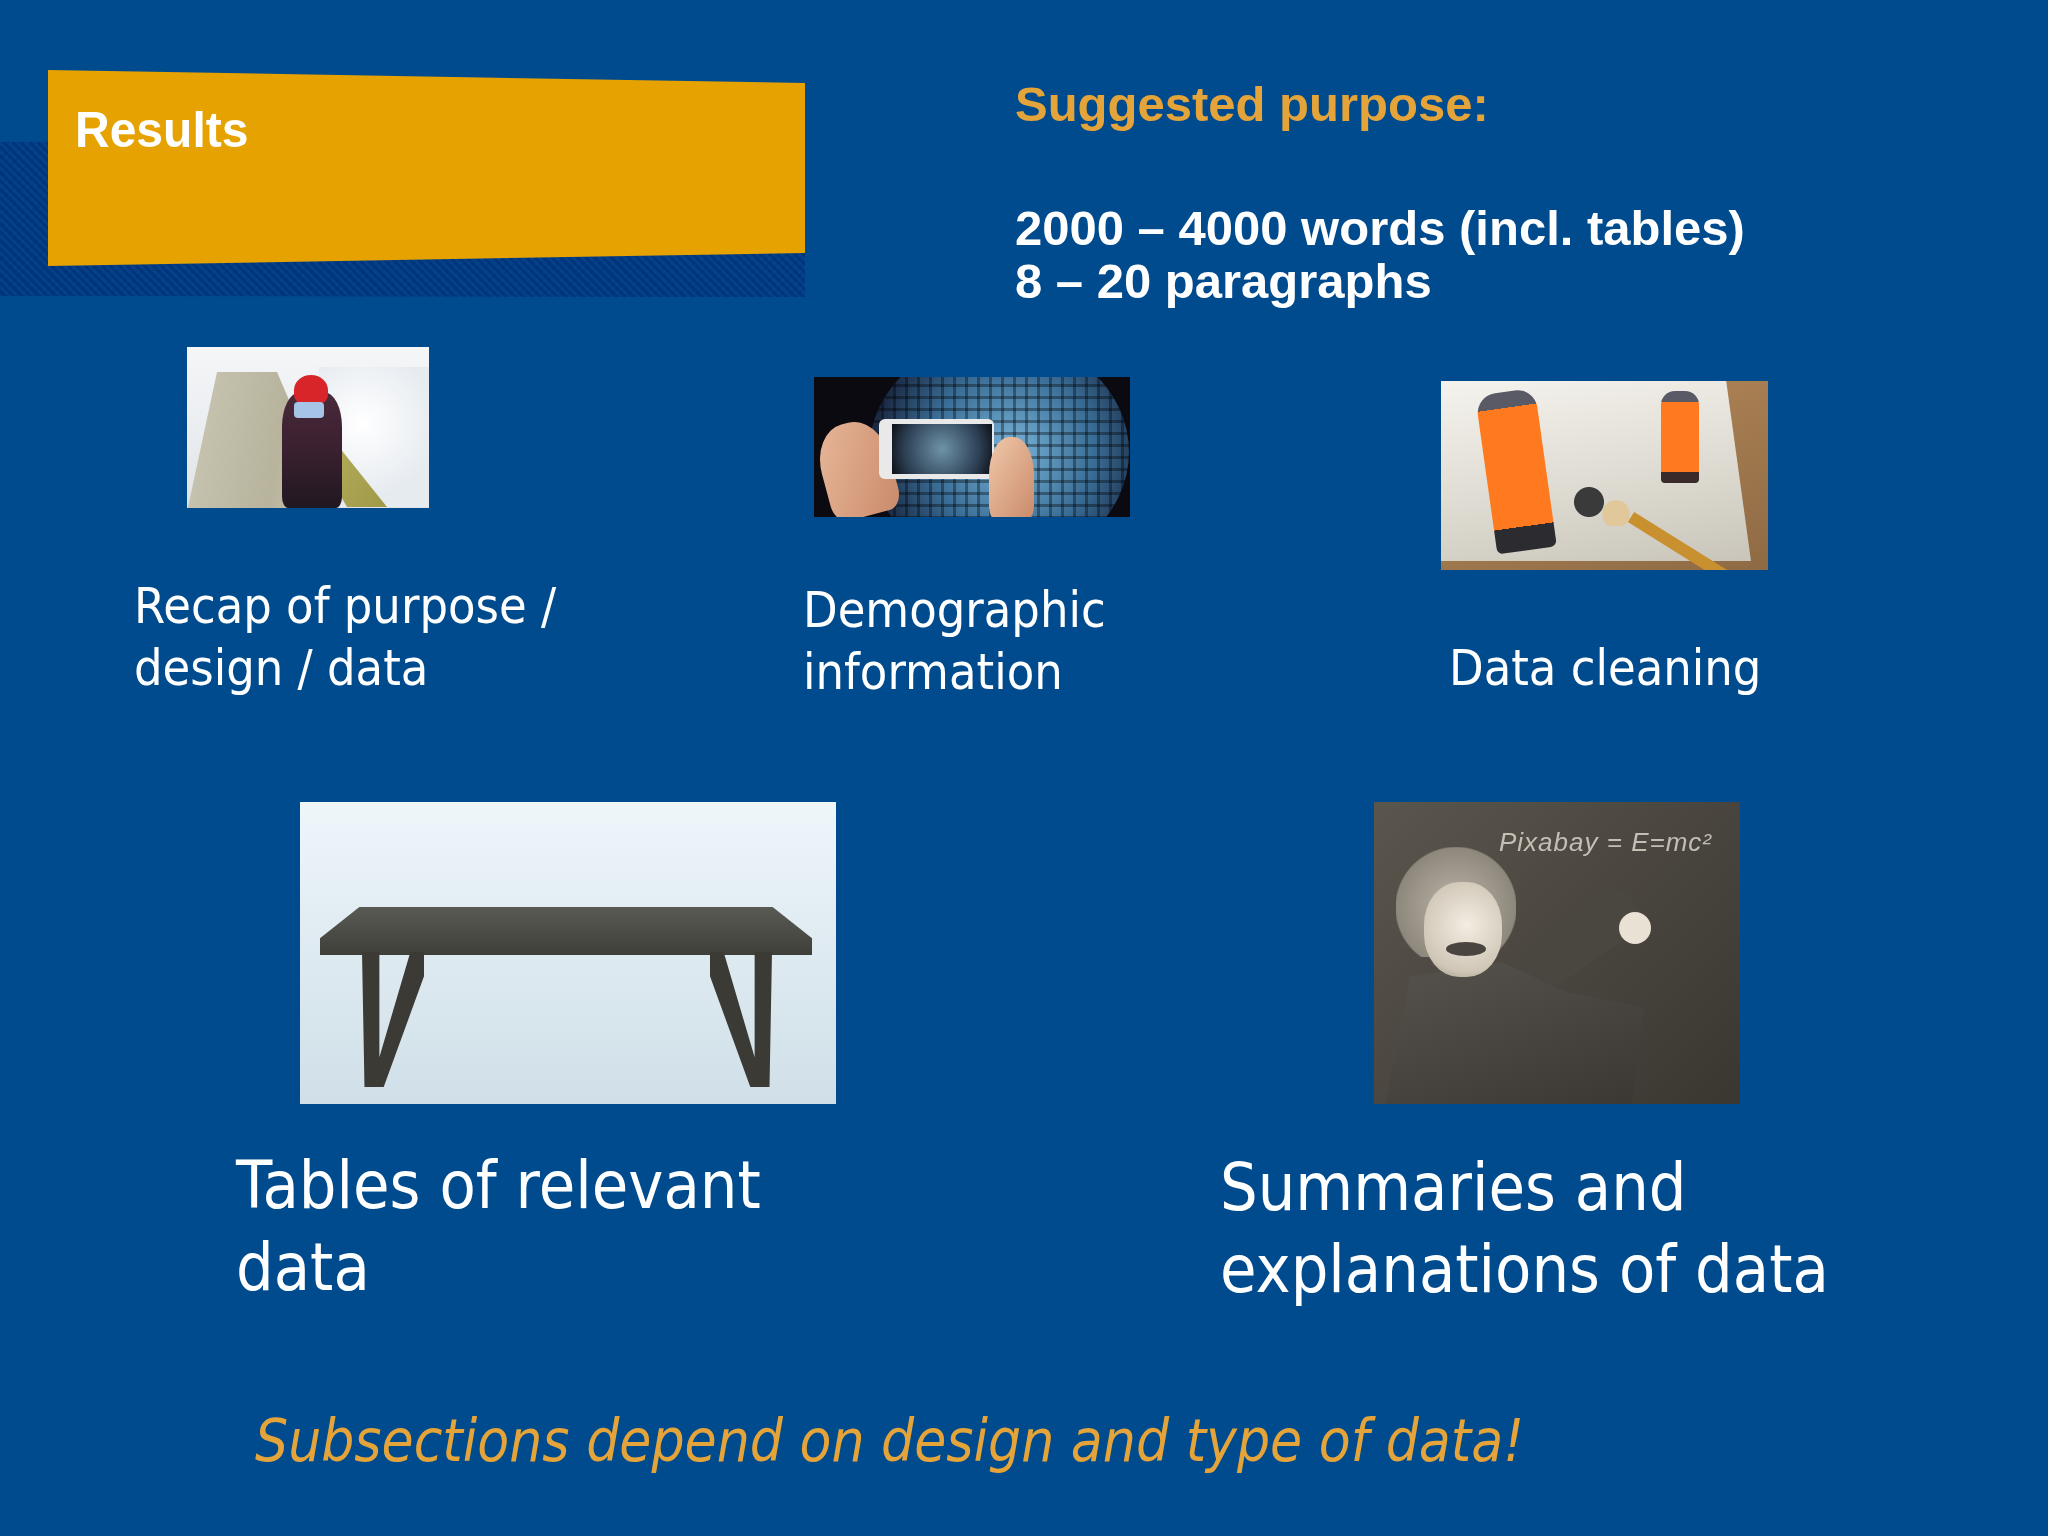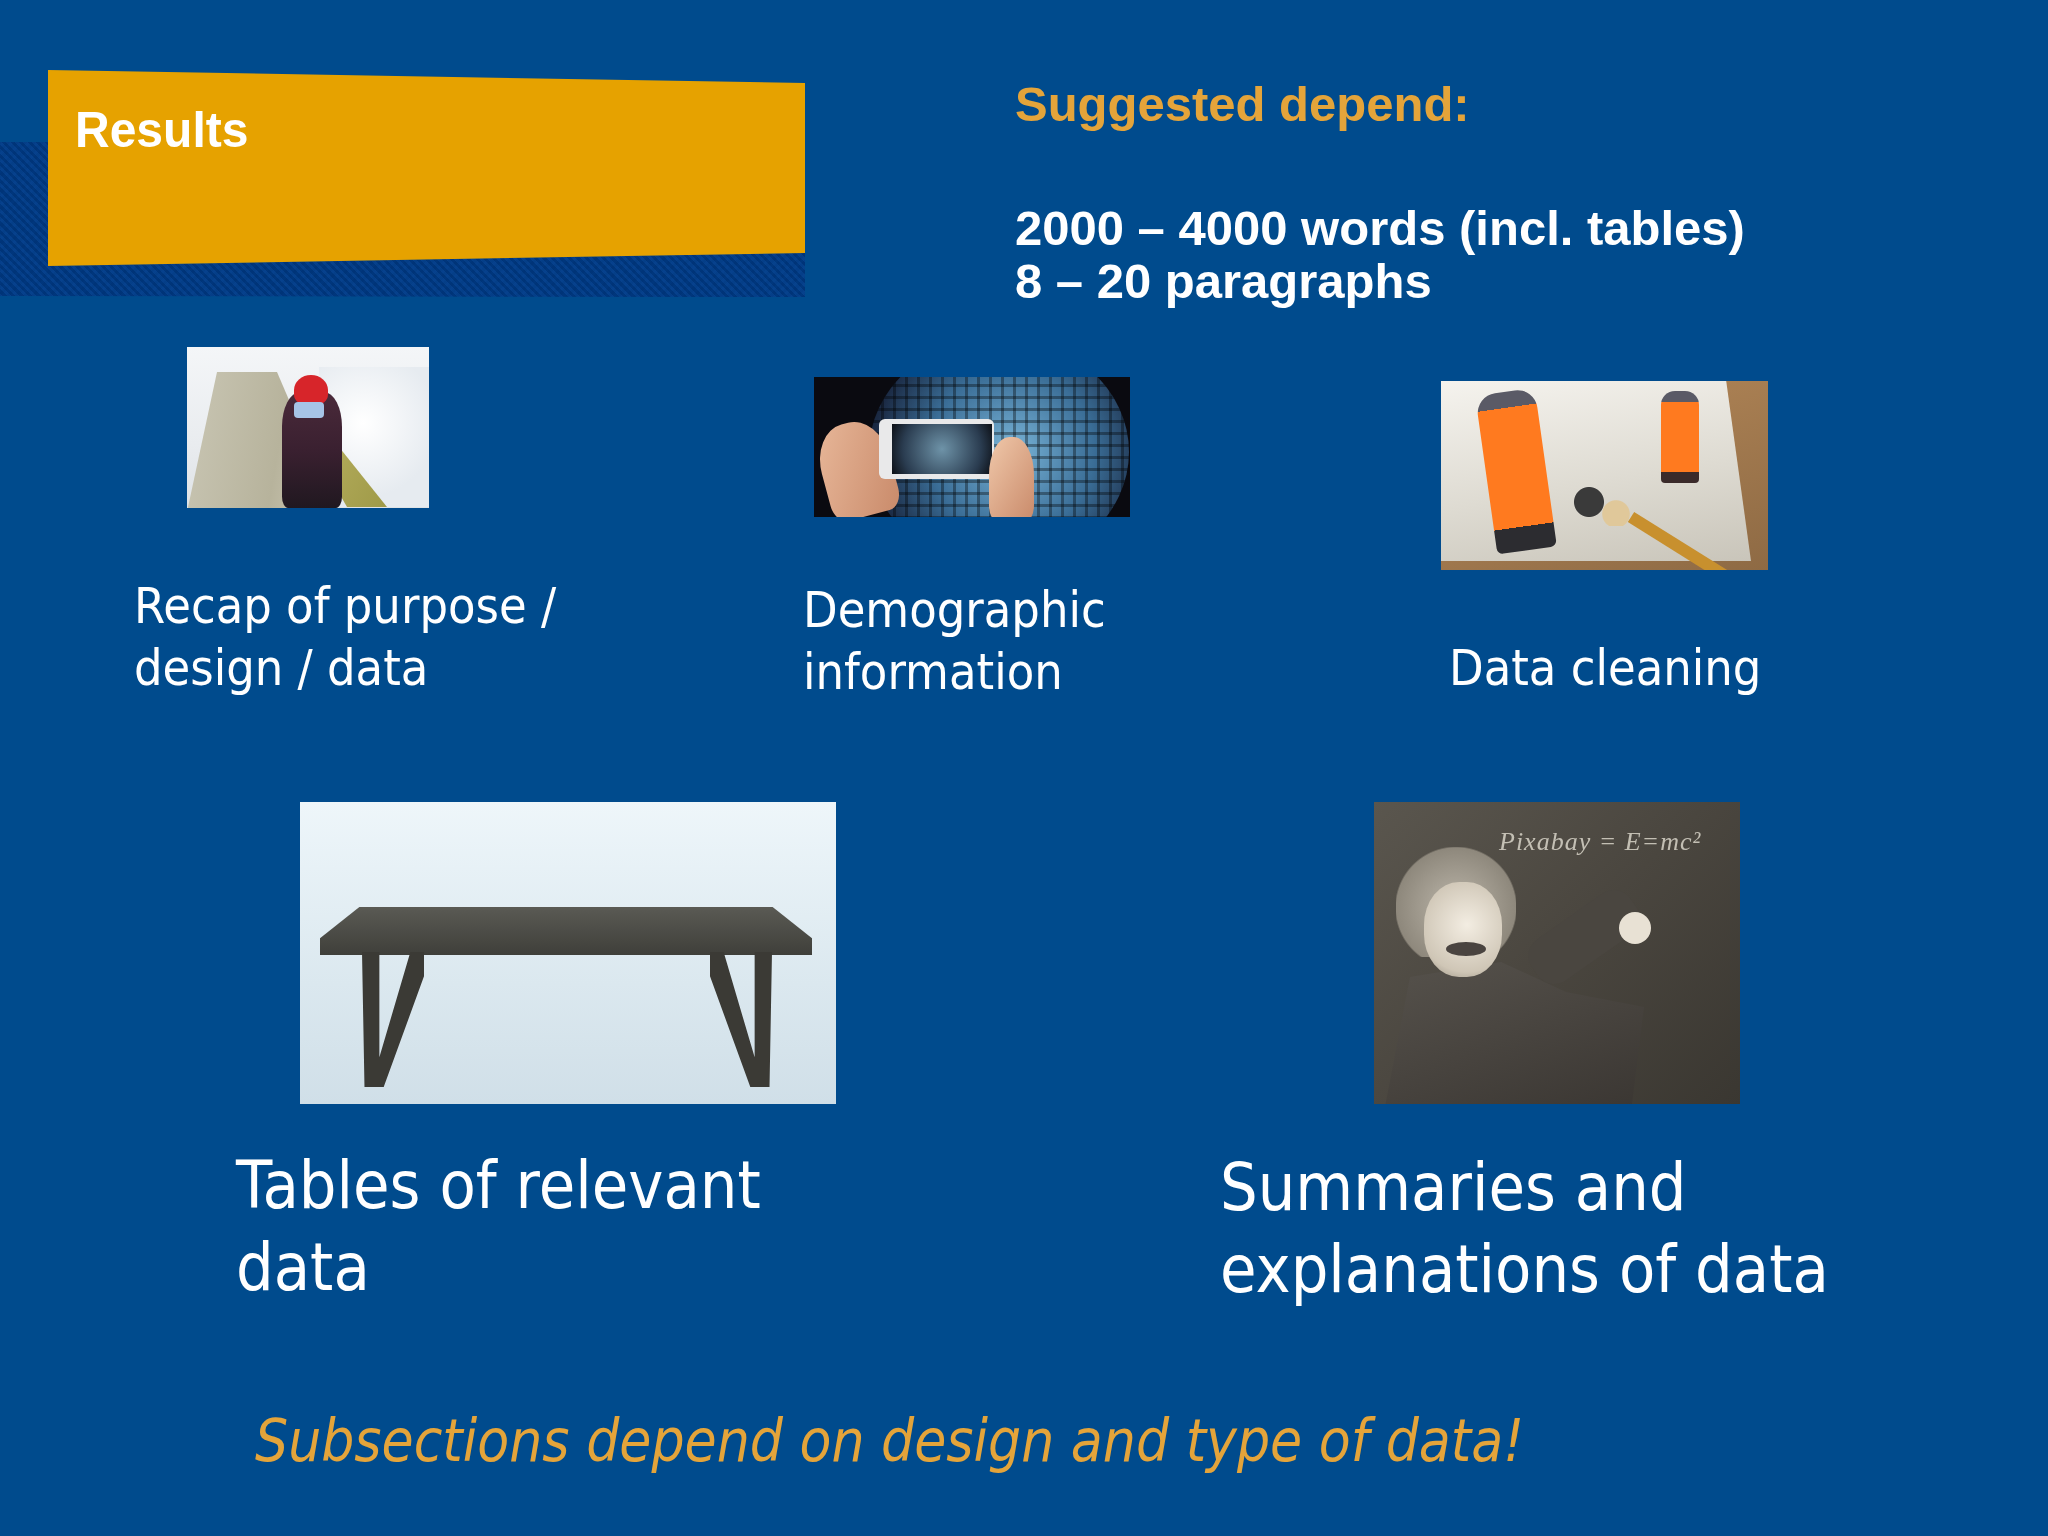--- a/index.html
+++ b/index.html
@@ -104,21 +104,21 @@
     background: #3b3a35;
     clip-path: polygon(0 0, 30% 0, 30% 0, 100% 0, 100% 100%, 80% 100%); }
   .pic-table .leg.left { left: 62px;
     clip-path: polygon(0 0, 28% 0, 28% 78%, 78% 0, 100% 0, 100% 18%, 35% 100%, 4% 100%); }
   .pic-table .leg.right { left: 410px;
     clip-path: polygon(72% 0, 100% 0, 96% 100%, 65% 100%, 0 18%, 0 0, 22% 0, 72% 78%); }
 
   .pic-einstein { left: 1374px; top: 802px; width: 366px; height: 302px;
     background: linear-gradient(135deg, #5a564e 0%, #4a463f 50%, #3a3731 100%); }
   .pic-einstein .chalk { position: absolute; left: 125px; top: 25px;
-    font-family: Liberation Serif, serif; font-style: italic; font-size: 26px; color: #d8d4c8; opacity: 0.85;
+    font-family: Liberation Sans, sans-serif; font-style: italic; font-size: 26px; color: #d8d4c8; opacity: 0.85;
     white-space: nowrap; letter-spacing: 1px; }
   .pic-einstein .hair { position: absolute; left: 22px; top: 45px; width: 120px; height: 110px;
     background: radial-gradient(circle at 50% 55%, #bcb6aa 0%, #8e887c 70%, transparent 72%); }
   .pic-einstein .face { position: absolute; left: 50px; top: 80px; width: 78px; height: 95px;
     background: radial-gradient(circle at 55% 45%, #f3ede2 0%, #cfc6b6 70%, #8f887a 100%); border-radius: 45%; }
   .pic-einstein .mustache { position: absolute; left: 72px; top: 140px; width: 40px; height: 14px;
     background: #4a4440; border-radius: 50%; }
   .pic-einstein .body { position: absolute; left: 10px; top: 160px; width: 260px; height: 150px;
     background: linear-gradient(160deg, #56524c 0%, #3a3632 100%);
     clip-path: polygon(10% 10%, 45% 0, 70% 20%, 100% 30%, 95% 100%, 0 100%); }
@@ -150,21 +150,21 @@
 </head>
 <body>
 
 <div class="slide">
 
   <div class="banner-shadow"></div>
   <div class="banner"></div>
   <div class="banner-title">Results</div>
 
   <div class="suggest">
-    <div class="suggest-heading">Suggested depend:</div>
+    <div class="suggest-heading">Suggested purpose:</div>
     <div class="suggest-line l1">2000 – 4000 words (incl. tables)</div>
     <div class="suggest-line l2">8 – 20 paragraphs</div>
   </div>
 
   <div class="pic pic-walker">
     <div class="snow"></div>
     <div class="path"></div>
     <div class="grass"></div>
     <div class="person"></div>
     <div class="cap"></div>

